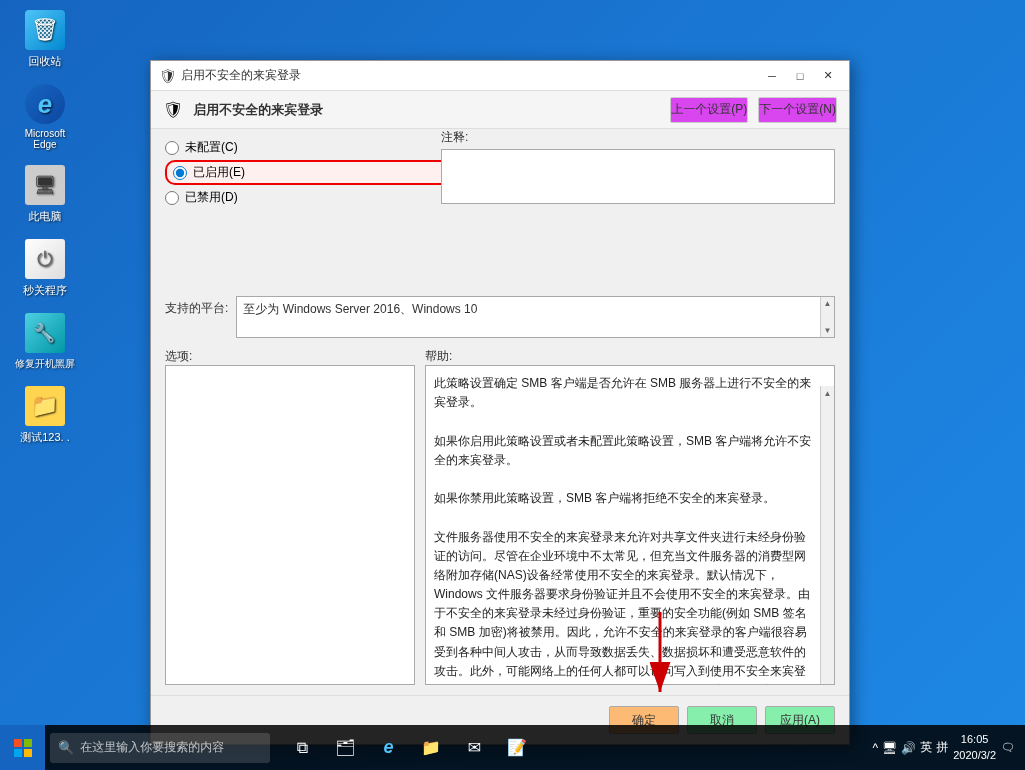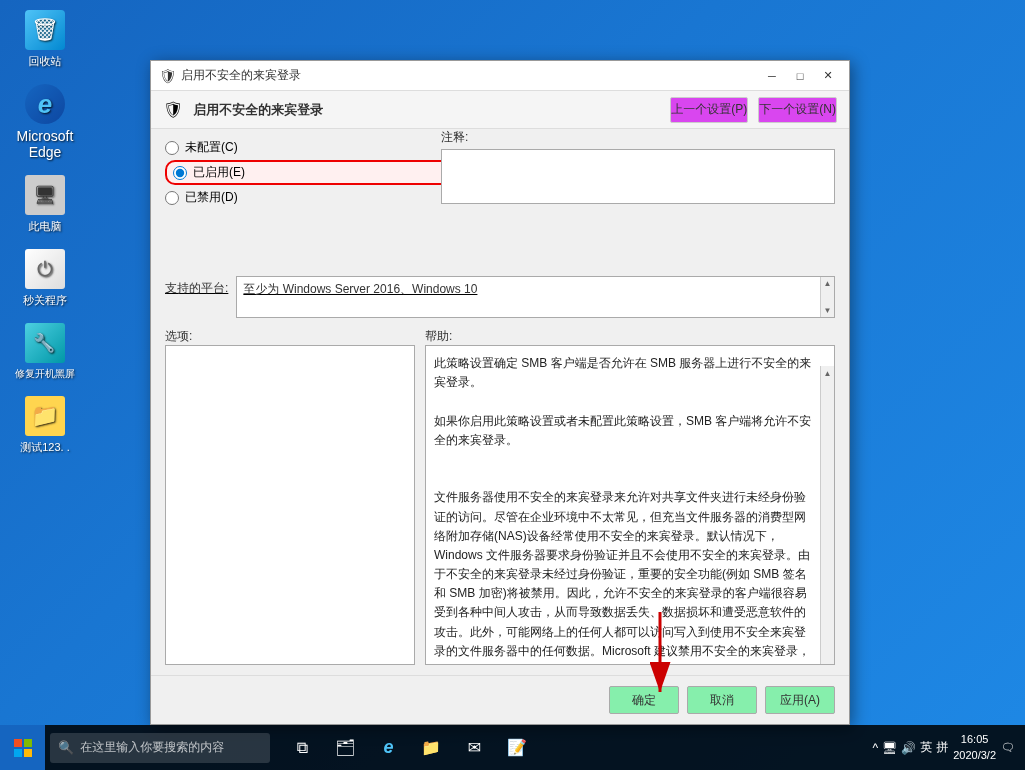--- a/index.html
+++ b/index.html
@@ -389,36 +389,36 @@
       min-width: 70px;
       padding: 0 14px;
       background: #86efac;
       border: 1px solid #aaa;
       border-radius: 2px;
       font-size: 12px;
       cursor: pointer;
       color: #333;
     }
     .footer-btn.primary {
-      background: #86efac;
+      background: #fdba74;
     }
   </style>
 </head>
 <body>
 
 <div class="desktop">
 
   <div class="desktop-icons">
     <div class="desktop-icon">
       <div class="icon-img recycle-icon">🗑</div>
       <span>回收站</span>
     </div>
     <div class="desktop-icon">
       <div class="icon-img edge-icon" style="font-style:italic;font-weight:bold;font-size:26px;">e</div>
-      <span style="font-size:14px;">Microsoft<br>Edge</span>
+      <span style="font-size:10px;">Microsoft<br>Edge</span>
     </div>
     <div class="desktop-icon">
       <div class="icon-img computer-icon">🖥</div>
       <span>此电脑</span>
     </div>
     <div class="desktop-icon">
       <div class="icon-img shuijiao-icon" style="font-size:20px;">⏻</div>
       <span>秒关程序</span>
     </div>
     <div class="desktop-icon">
@@ -465,21 +465,21 @@
           <input type="radio" class="radio-input" name="policy" style="">
           <span>已禁用(D)</span>
         </label>
       </div>
 
       <div style="position:absolute; top:0; left:290px; right:14px;">
         <div class="note-label">注释:</div>
         <textarea class="note-textarea" style=""></textarea>
       </div>
 
-      <div class="platform-row" style="margin-top:70px;text-decoration:underline;">
+      <div class="platform-row" style="margin-top:90px;">
         <div class="platform-label">支持的平台:</div>
         <div class="platform-value" style="position:relative;">
           <span>至少为 Windows Server 2016、Windows 10</span>
           <div class="platform-scrollbar">
             <div class="scroll-arrow">▲</div>
             <div style="flex:1;"></div>
             <div class="scroll-arrow">▼</div>
           </div>
         </div>
       </div>
@@ -490,20 +490,21 @@
           <div class="left-col-content"></div>
         </div>
         <div class="right-col">
           <div class="col-label">帮助:</div>
           <div class="right-col-content">
             <div style="position:absolute;top:0;left:0;right:14px;bottom:0;padding:8px;overflow:hidden;">
               <p>此策略设置确定 SMB 客户端是否允许在 SMB 服务器上进行不安全的来宾登录。</p>
               <br>
               <p>如果你启用此策略设置或者未配置此策略设置，SMB 客户端将允许不安全的来宾登录。</p>
               <br>
+              <p>如果你禁用此策略设置，SMB 客户端将拒绝不安全的来宾登录。</p>
               <br>
               <p>文件服务器使用不安全的来宾登录来允许对共享文件夹进行未经身份验证的访问。尽管在企业环境中不太常见，但充当文件服务器的消费型网络附加存储(NAS)设备经常使用不安全的来宾登录。默认情况下，Windows 文件服务器要求身份验证并且不会使用不安全的来宾登录。由于不安全的来宾登录未经过身份验证，重要的安全功能(例如 SMB 签名和 SMB 加密)将被禁用。因此，允许不安全的来宾登录的客户端很容易受到各种中间人攻击，从而导致数据丢失、数据损坏和遭受恶意软件的攻击。此外，可能网络上的任何人都可以访问写入到使用不安全来宾登录的文件服务器中的任何数据。Microsoft 建议禁用不安全的来宾登录，并将文件服务器配置为要求经过身份验证的访问。</p>
             </div>
             <div class="right-col-scrollbar" style="position:absolute;right:0;top:20px;width:14px;bottom:0;background:#f0f0f0;border-left:1px solid #ccc;display:flex;flex-direction:column;align-items:center;">
               <div style="font-size:8px;color:#666;padding:2px;">▲</div>
               <div style="flex:1;"></div>
 
             </div>
           </div>
         </div>

